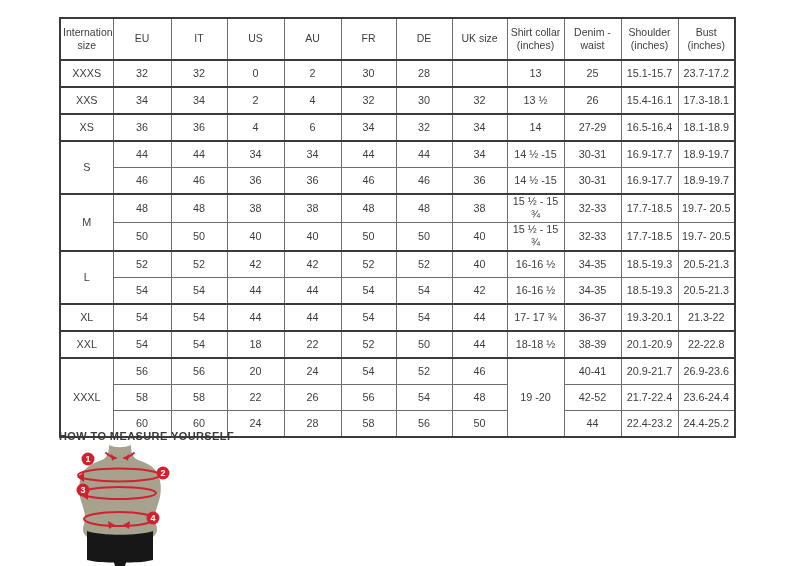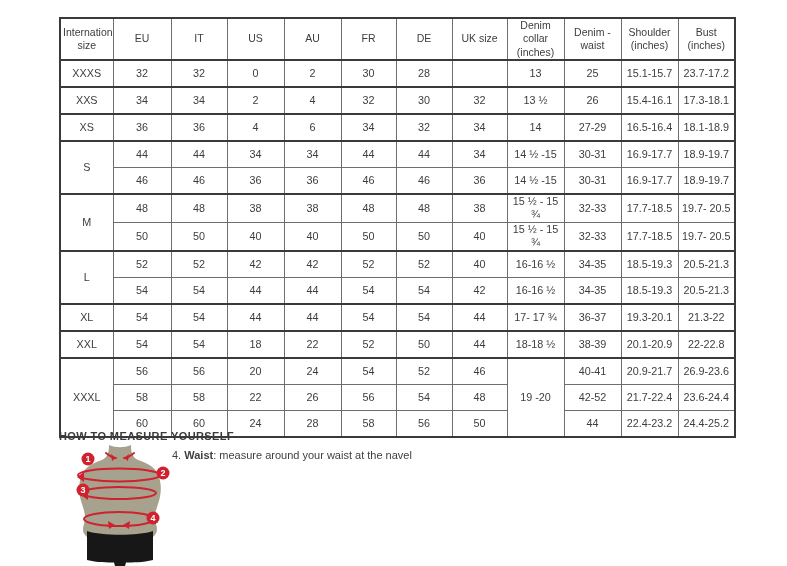--- a/index.html
+++ b/index.html
@@ -69,21 +69,21 @@
     <thead>
       <tr>
         <th>International size</th>
         <th>EU</th>
         <th>IT</th>
         <th>US</th>
         <th>AU</th>
         <th>FR</th>
         <th>DE</th>
         <th>UK size</th>
-        <th>Denim collar (inches)</th>
+        <th>Shirt collar (inches)</th>
         <th>Denim - waist</th>
         <th>Shoulder (inches)</th>
         <th>Bust (inches)</th>
       </tr>
     </thead>
     <tbody>
         <tr class="group-start">
           <td rowspan="1">XXXS</td>
           <td>32</td>
           <td>32</td>
@@ -304,17 +304,13 @@
       <text x="101" y="32.2" fill="#ffffff">2</text>
       <circle cx="21" cy="46" r="6.5" fill="#d0212f"></circle>
       <text x="21" y="49.2" fill="#ffffff">3</text>
       <circle cx="91" cy="74" r="6.5" fill="#d0212f"></circle>
       <text x="91" y="77.2" fill="#ffffff">4</text>
     </g>
   </svg>
 </div>
 
 <div class="steps">
-  <div class="step">
-    <span>4.</span>
-    <b>Waist</b><span>: measure around your waist at the navel</span>
-  </div>
 </div>
 
 </body></html>

